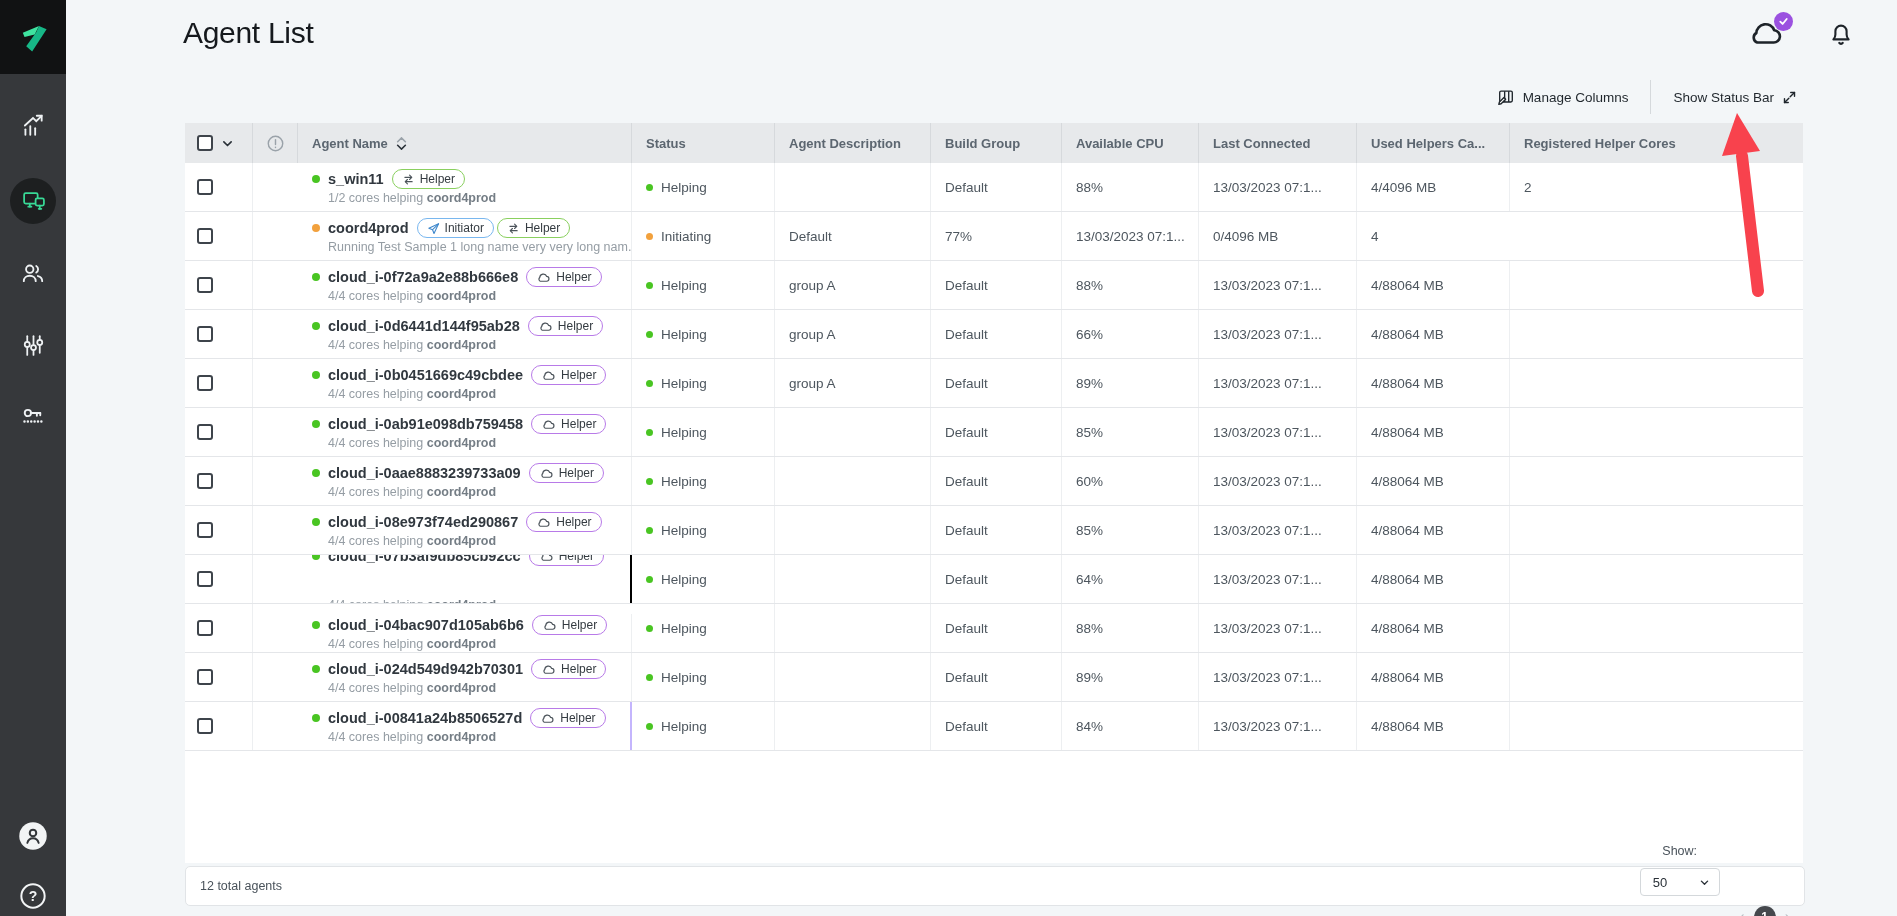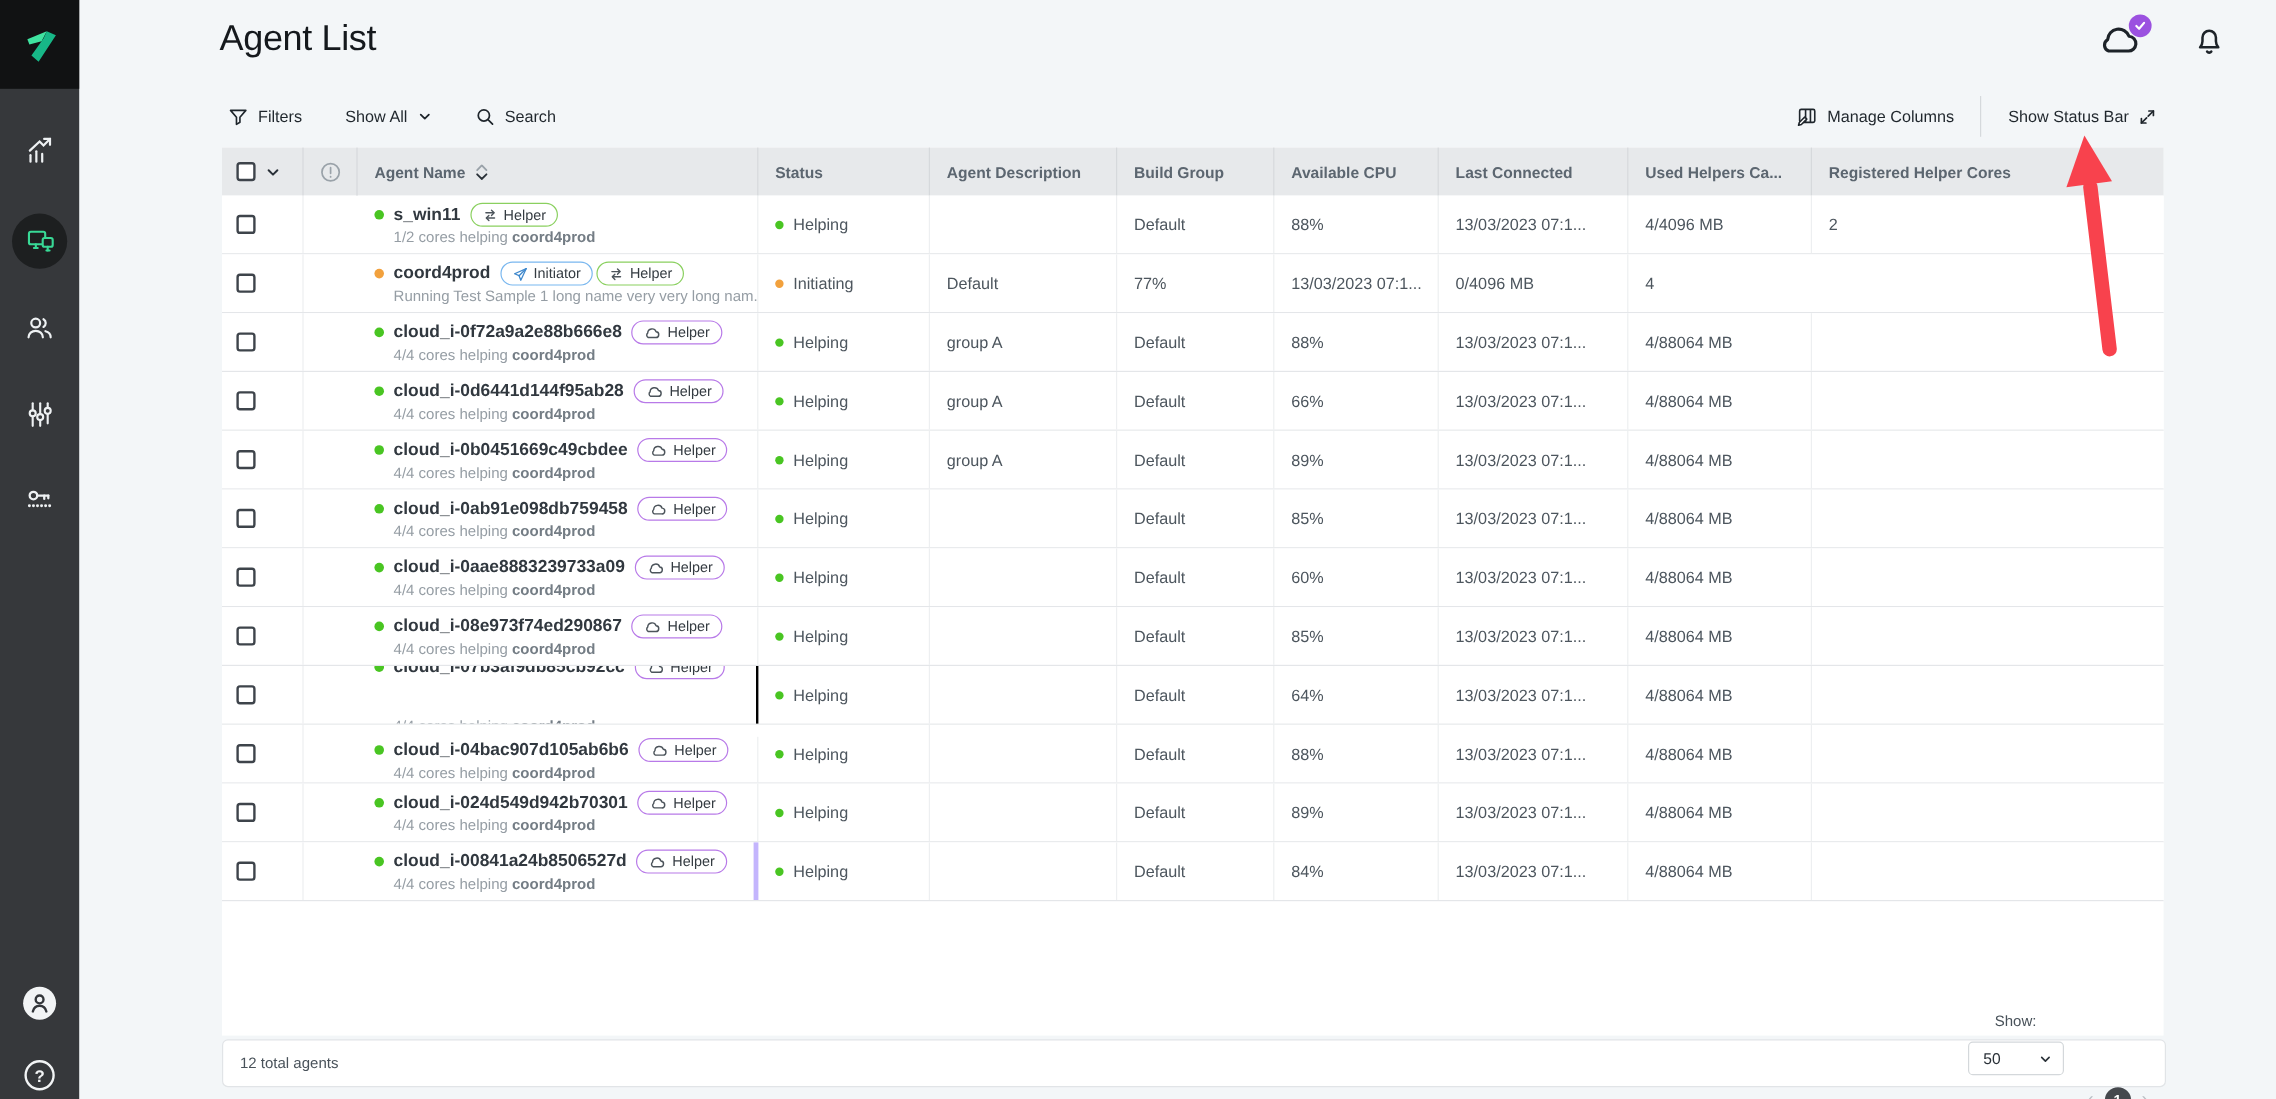--- a/index.html
+++ b/index.html
@@ -175,41 +175,20 @@
       </span>
     </span>
     <span class="top-icon">
       <svg width="28" height="30" viewBox="0 0 24 24" fill="none" stroke="#1d2329" stroke-width="1.8" stroke-linecap="round" stroke-linejoin="round">
         <path d="M5.5 17.5h13c-1.2-1.4-1.7-2.5-1.7-4.3v-2.7a4.8 4.8 0 0 0-9.6 0v2.7c0 1.8-.5 2.9-1.7 4.3Z"></path>
         <path d="M10.5 20.5a1.8 1.8 0 0 0 3 0"></path>
       </svg>
     </span>
   </div>
 
-  <div class="toolbar-left">
-    <span class="tool-item">
-      <svg width="17" height="17" viewBox="0 0 20 20" fill="none" stroke="#1f262c" stroke-width="1.6" stroke-linejoin="round">
-        <path d="M2.5 3.5h15l-5.8 6.8v4.9l-3.4 2V10.3Z"></path>
-      </svg>
-      <span>Filters</span>
-    </span>
-    <span class="tool-item">
-      <span>Show All</span>
-      <svg width="12" height="12" viewBox="0 0 16 16" fill="none" stroke="#1f262c" stroke-width="2" stroke-linecap="round" stroke-linejoin="round">
-        <path d="M3.5 6 8 10.5 12.5 6"></path>
-      </svg>
-    </span>
-    <span class="tool-item">
-      <svg width="17" height="17" viewBox="0 0 20 20" fill="none" stroke="#1f262c" stroke-width="1.7" stroke-linecap="round">
-        <circle cx="8.5" cy="8.5" r="5.5"></circle>
-          <path d="M12.8 12.8 17 17"></path>
-      </svg>
-      <span>Search</span>
-    </span>
-  </div>
 
   <div class="toolbar-right">
     <span class="tool-item">
       <svg width="18" height="18" viewBox="0 0 20 20" fill="none" stroke="#1f262c" stroke-width="1.5" stroke-linejoin="round">
         <rect x="3" y="3.5" width="14" height="12" rx="1.5"></rect>
         <path d="M8.5 3.5v12M13 3.5v12"></path>
         <path d="M2 18.2l2.6-.7 5-5-1.9-1.9-5 5Z" fill="#fff"></path>
       </svg>
       <span>Manage Columns</span>
     </span>
@@ -636,21 +615,21 @@
       <div class="td">13/03/2023 07:1...</div>
       <div class="td">4/88064 MB</div>
       <div class="td"></div>
     </div>
 
     <div class="grid-row tr">
       <div class="td cell-select" style="border-right:1px solid #edeff1;">
         <span class="checkbox"></span>
       </div>
       <div class="td no-sep"></div>
-      <div class="td name-cell no-sep" style="border-right:4px solid #c4b5fd;">
+      <div class="td name-cell no-sep" style="border-right:2px solid #c4b5fd;">
         <span class="name-line">
           <span class="dot dot-green"></span>
           <span class="agent-name">cloud_i-00841a24b8506527d</span>
           <span style="display:flex; gap:6px;">
                 <span class="badge badge-helper-cloud">
                   <svg width="15" height="13" viewBox="0 0 20 16" fill="none" stroke="currentColor" stroke-width="1.6" stroke-linecap="round" stroke-linejoin="round">
                     <path d="M5.6 13h8.2a3.2 3.2 0 0 0 .5-6.4A4.8 4.8 0 0 0 5 8.1 2.9 2.9 0 0 0 5.6 13Z"></path>
                   </svg>
                   <span>Helper</span>
                 </span>

